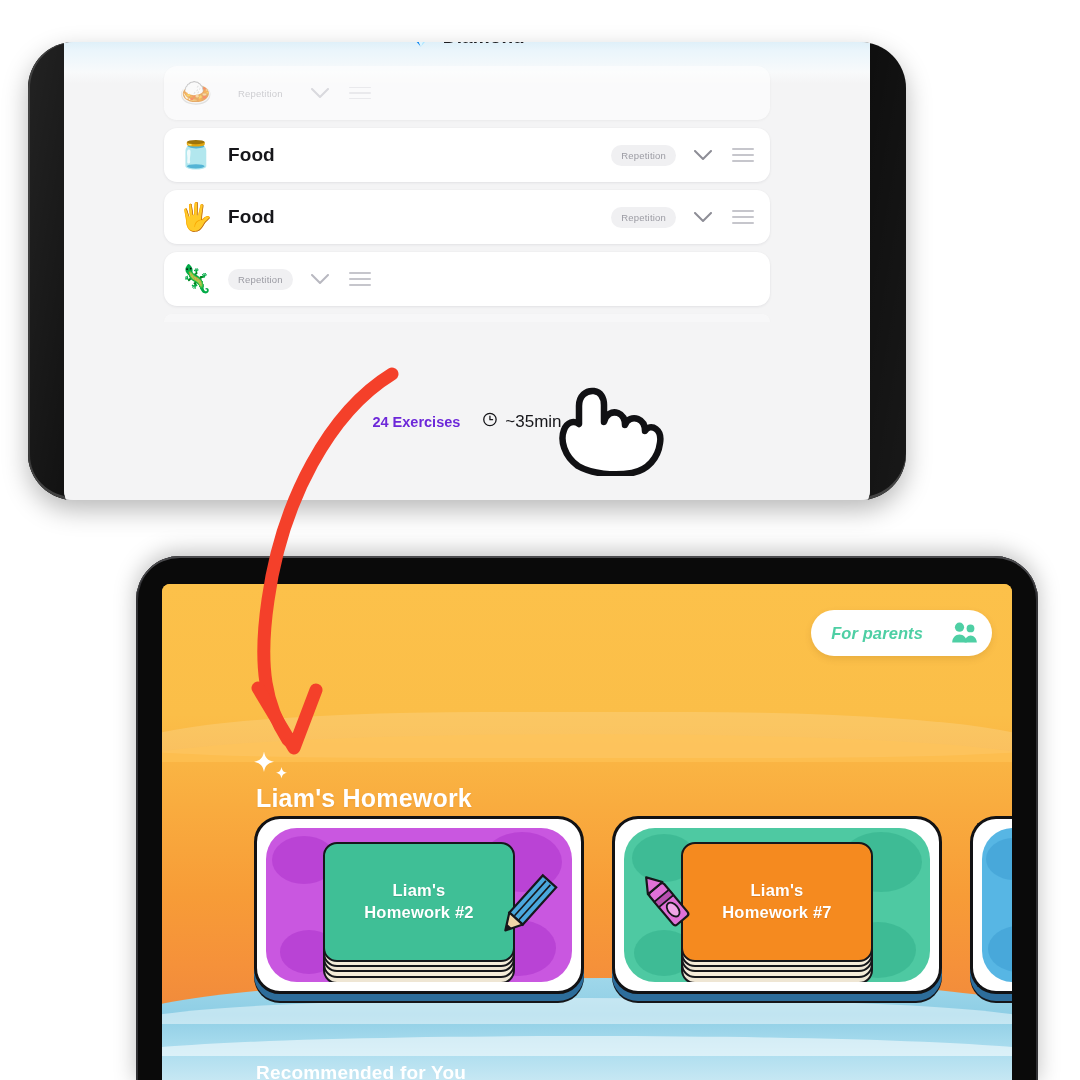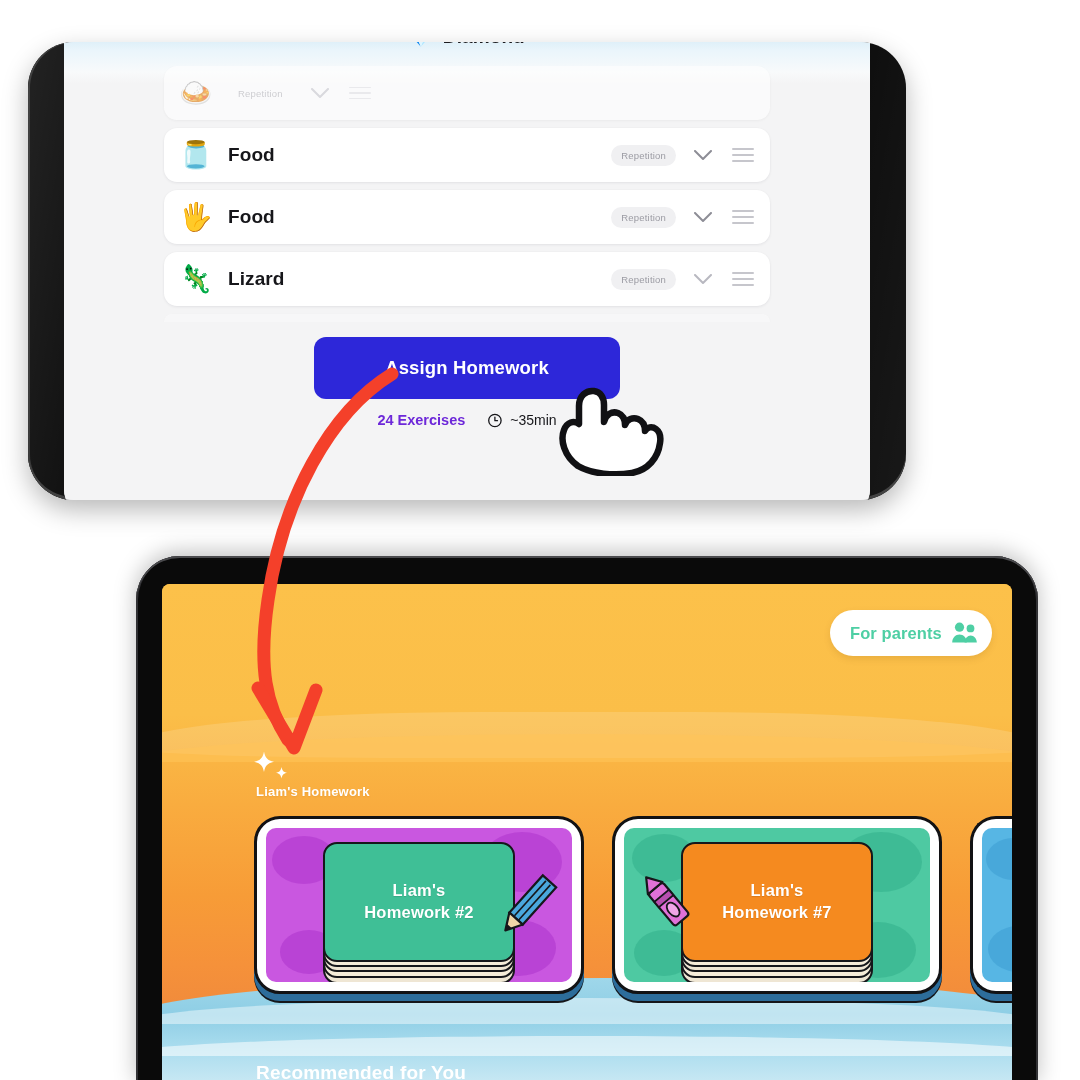--- a/index.html
+++ b/index.html
@@ -95,21 +95,21 @@
     background: #2d27d9; color: #fff;
     font-family: "Liberation Sans", sans-serif;
     font-size: 18.5px; font-weight: 700; letter-spacing: .15px;
     border-radius: 12px; cursor: pointer;
   }
   .meta-row {
     position: absolute; left: 50%; transform: translateX(-50%); top: 90px;
     display: flex; align-items: center; gap: 22px;
   }
   .meta-ex { font-size: 14.5px; font-weight: 700; color: #6d28d9; }
-  .meta-time { display: flex; align-items: center; gap: 8px; font-size: 14px; font-weight: 500; color: #16161a; }
+  .meta-time { display: flex; align-items: flex-start; gap: 8px; font-size: 17px; font-weight: 500; color: #16161a; }
   .clock-ic { display:block; }
 
   
   .tablet-bot {
     position: absolute; left: 136px; top: 556px; width: 902px; height: 530px;
     background: #0a0a0a;
     border-radius: 44px 44px 0 0;
     box-shadow: 0 -4px 22px rgba(0,0,0,.25), inset 0 2px 0 #4a4a4d, inset 2px 0 0 #313134, inset -2px 0 0 #313134;
     overflow: hidden;
   }
@@ -143,51 +143,52 @@
   .ocean-line2 {
     position:absolute; left:-6%; width:112%; bottom:30px; height:20px;
     background: rgba(255,255,255,.55);
     border-radius: 50% 50% 0 0 / 100% 100% 0 0;
   }
 
   .for-parents {
     position: absolute; right: 20px; top: 26px;
     height: 46px; min-width: 162px;
     background: #ffffff; border-radius: 24px;
-    display: flex; align-items: center; gap: 8px;
+    display: flex; align-items: center; gap: 27px;
     padding: 0 14px 0 20px;
     box-shadow: 0 3px 7px rgba(120,70,0,.14);
     cursor: pointer;
+    font-style: italic;
   }
   .fp-label { font-size: 16.5px; font-weight: 700; color: #4ecfa4; letter-spacing: .1px; }
 
   .hw-head {
     position: absolute; left: 94px; top: 200px;
-    font-size: 13px; font-weight: 700; color: #ffffff;
+    font-size: 25px; font-weight: 700; color: #ffffff;
     letter-spacing: .2px; text-shadow: 0 1px 2px rgba(180,100,0,.18);
   }
   .sparkles { position:absolute; left: 88px; top: 166px; }
 
   .cards-rail {
     position: absolute; left: 92px; top: 232px;
     display: flex; gap: 28px;
   }
   .hw-card {
     position: relative;
     width: 330px; height: 178px;
     border-radius: 26px;
     background: #ffffff;
     padding: 9px;
     border: 3px solid #121214;
     box-shadow: 0 7px 0 #2d6d9b, 0 9px 0 #15161a;
     flex: 0 0 auto;
   }
   .hw-card .inner {
     position:absolute; inset: 9px;
-    border-radius: 10px;
+    border-radius: 31px;
     overflow: hidden;
   }
   .blob { position:absolute; border-radius:50%; }
   .card-stack {
     position: absolute; left: 50%; transform: translateX(-50%); top: 14px;
     width: 192px; height: 128px;
   }
   .sheet {
     position:absolute; left:0; width:192px; height:120px;
     border-radius: 14px; border: 2.6px solid #16171b;
@@ -279,39 +280,37 @@
           </span>
           <span class="handle">
               <i></i>
               <i></i>
               <i></i>
             </span>
         </div>
 
         <div class="row">
           <span class="r-emoji">🦎</span>
-          <span class="r-label">Lizard</span>
           <span class="pill">Repetition</span>
           <span class="chev">
             <svg width="18" height="11" viewBox="0 0 18 11">
                 <path d="M1 1l8 8 8-8" fill="none" stroke="#b8b8c0" stroke-width="2" stroke-linecap="round" stroke-linejoin="round"></path>
               </svg>
           </span>
           <span class="handle">
               <i></i>
               <i></i>
               <i></i>
             </span>
         </div>
 
         <div class="row" style="opacity:.35; height:16px; overflow:hidden;"></div>
       </div>
 
       <div class="top-footer">
-        <button class="assign-btn">Assign Homework</button>
         <div class="meta-row">
           <span class="meta-ex">24 Exercises</span>
           <span class="meta-time">
             <svg class="clock-ic" width="15" height="15" viewBox="0 0 15 15">
               <circle cx="7.5" cy="7.5" r="6.2" fill="none" stroke="#16161a" stroke-width="1.3"></circle>
               <path d="M7.5 4.2v3.5h2.6" fill="none" stroke="#16161a" stroke-width="1.3" stroke-linecap="round" stroke-linejoin="round"></path>
             </svg>
             <span>~35min</span>
           </span>
         </div>

